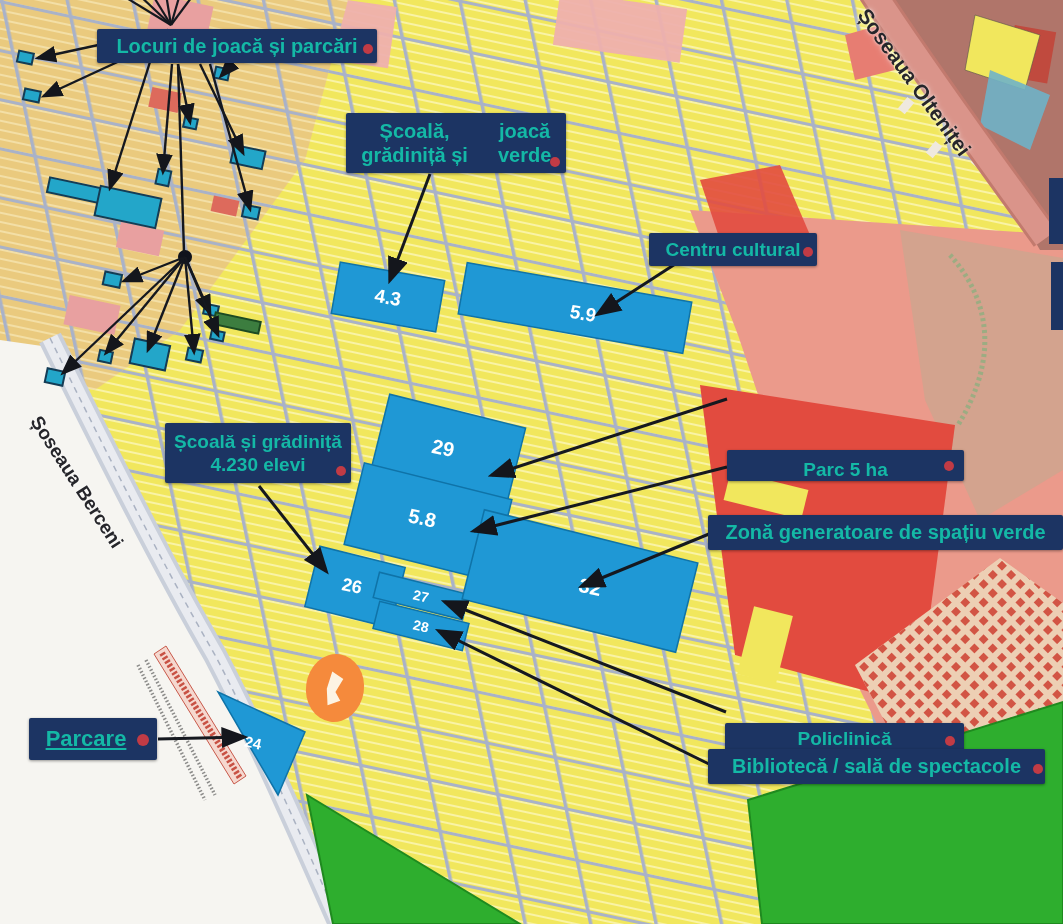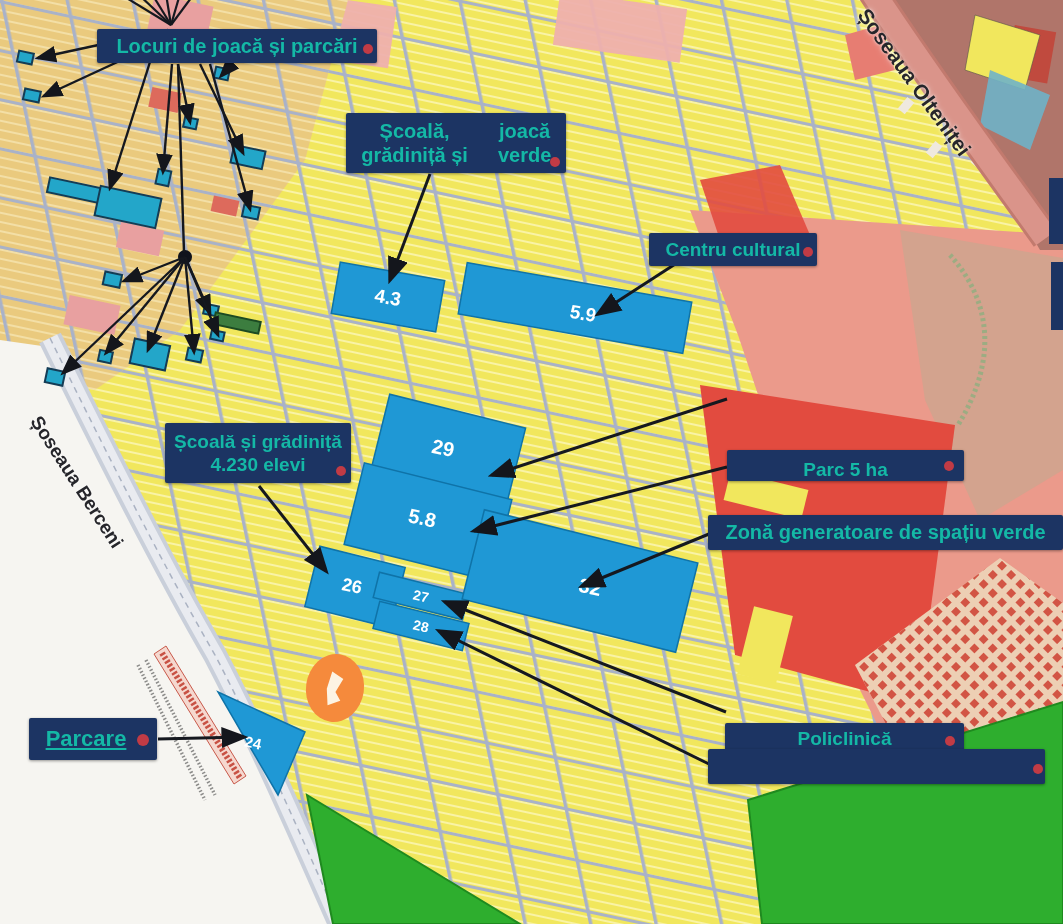--- a/index.html
+++ b/index.html
@@ -253,20 +253,21 @@
   <span class="txt">4.230 elevi</span>
   <span class="dot" style="right:5px;bottom:7px;"></span>
 </div>
 
 <div class="lbl" style="left:725px;top:699px;width:239px;height:32px;font-size:19px;margin-top:24px;">
   <span class="txt">Policlinică</span>
   <span class="dot" style="right:9px;top:13px;"></span>
 </div>
 
 <div class="lbl" style="left:708px;top:749px;width:337px;height:35px;font-size:20px;">
+  <span class="txt">Bibliotecă / sală de spectacole</span>
   <span class="dot" style="right:2px;top:15px;"></span>
 </div>
 
 <div class="lbl" style="left:29px;top:718px;width:128px;height:42px;font-size:22px;">
   <span class="txt" style="padding-right:14px;text-decoration:underline;">Parcare</span>
   <span class="dot" style="right:8px;top:16px;width:12px;height:12px;"></span>
 </div>
 
 <div class="roadname" style="left:872px;top:4px;font-size:21px;transform:rotate(54deg);">Șoseaua Olteniței</div>
 <div class="roadname" style="left:44px;top:412px;font-size:19px;transform:rotate(57deg);">Șoseaua Berceni</div>

